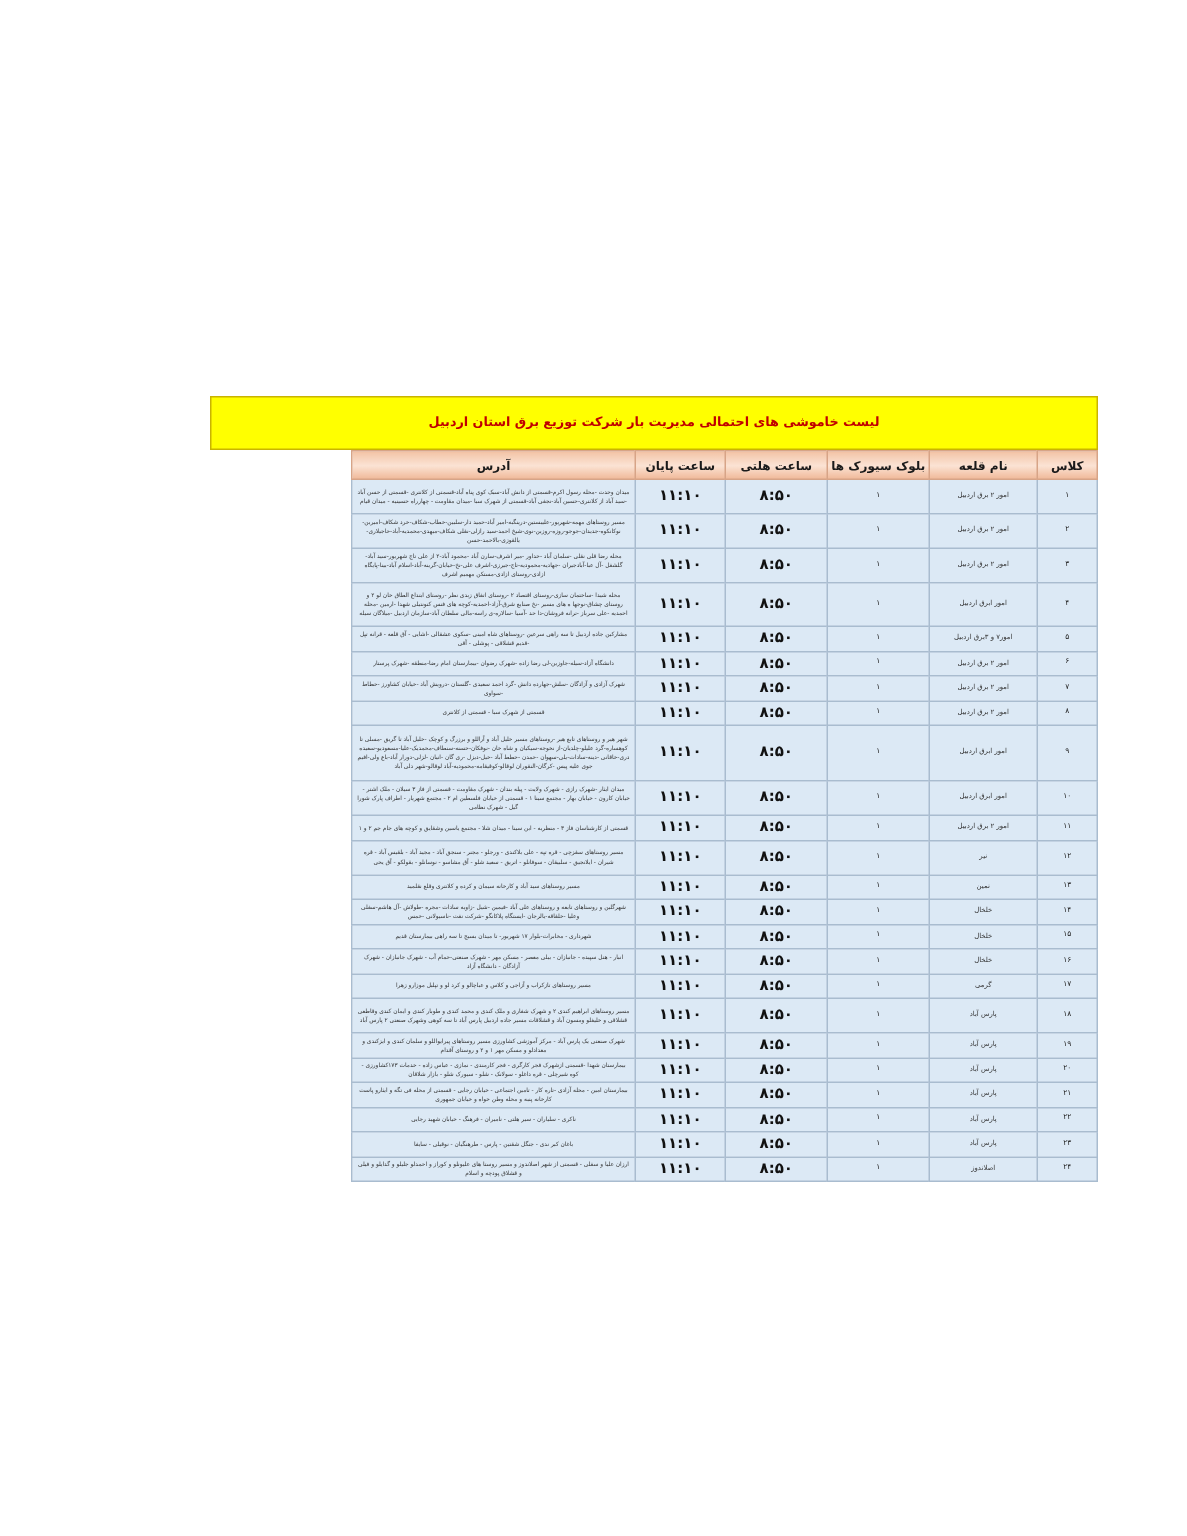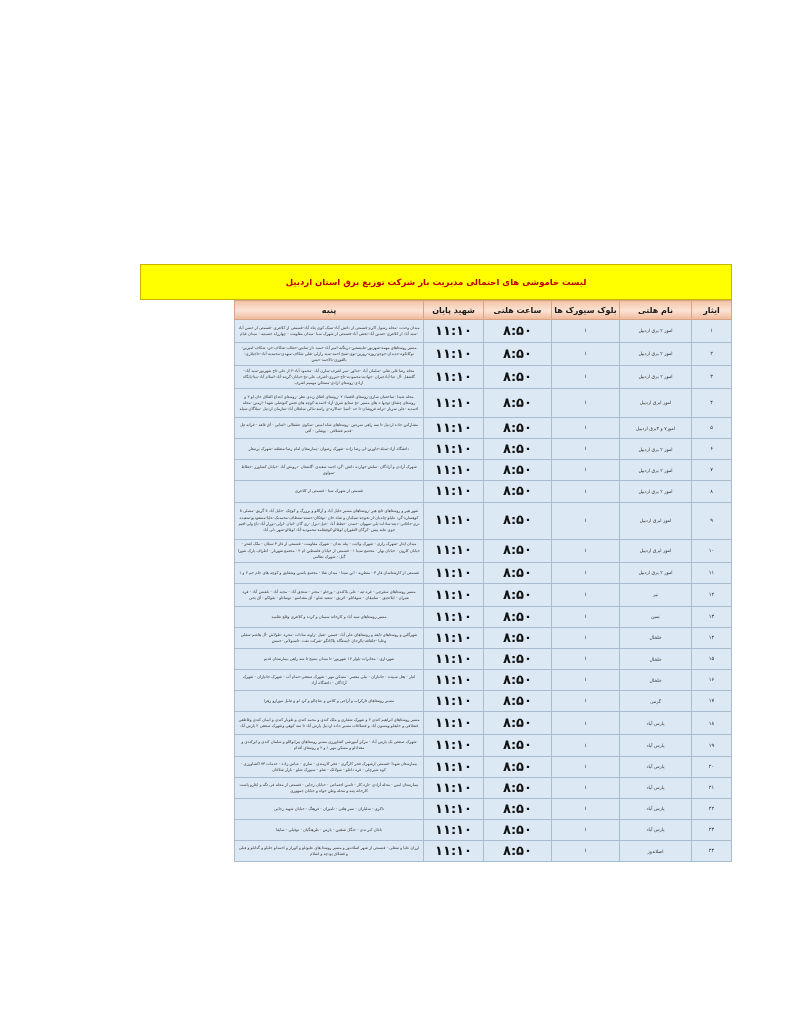--- a/index.html
+++ b/index.html
@@ -25,21 +25,21 @@
     }
     td {
       background: #dce9f5;
       border: 1px solid #a9bccf;
       font-size: 4.2px; color: #333;
       text-align: center; vertical-align: middle;
       padding: 0 2px;
       line-height: 1.55;
     }
     td.num { font-size: 5px; color: #222; }
-    td.time { font-size: 13px; font-weight: bold; color: #111; font-family: "DejaVu Sans", sans-serif; }
+    td.time { font-size: 10px; font-weight: bold; color: #111; font-family: "DejaVu Sans", sans-serif; }
     td.addr { text-align: center; font-size: 3.9px; padding: 1px 3px; }
     td.affairs { font-size: 4.6px; }
     col.c-row { width: 40px; }
     col.c-aff { width: 72px; }
     col.c-blk { width: 68px; }
     col.c-start { width: 68px; }
     col.c-end { width: 60px; }
     col.c-addr { width: 189px; }
   </style>
 </head>
@@ -51,26 +51,26 @@
     <colgroup>
       <col class="c-row">
         <col class="c-aff">
         <col class="c-blk">
         <col class="c-start">
         <col class="c-end">
         <col class="c-addr">
     </colgroup>
     <thead>
       <tr>
-        <th>ایثار</th>
-        <th>نام هلتی</th>
+        <th>کلاس</th>
+        <th>نام قلعه</th>
         <th>بلوک سیورک ها</th>
         <th>ساعت هلتی</th>
-        <th>شهید پایان</th>
-        <th>پنبه</th>
+        <th>ساعت پایان</th>
+        <th>آدرس</th>
       </tr>
     </thead>
     <tbody id="rows">
         <tr style="height: 23px;">
           <td class="num">۱</td>
           <td class="affairs">امور ۲ برق اردبیل</td>
           <td class="num">۱</td>
           <td class="time">۸:۵۰</td>
           <td class="time">۱۱:۱۰</td>
           <td class="addr">میدان وحدت -محله رسول اکرم-قسمتی از دانش آباد-سبک کوی پناه آباد-قسمتی از کلانتری -قسمتی از حسن آباد -سید آباد از کلانتری-حسین آباد-نجفی آباد-قسمتی از شهرک سبا -میدان مقاومت - چهارراه حسینیه - میدان قیام</td>

